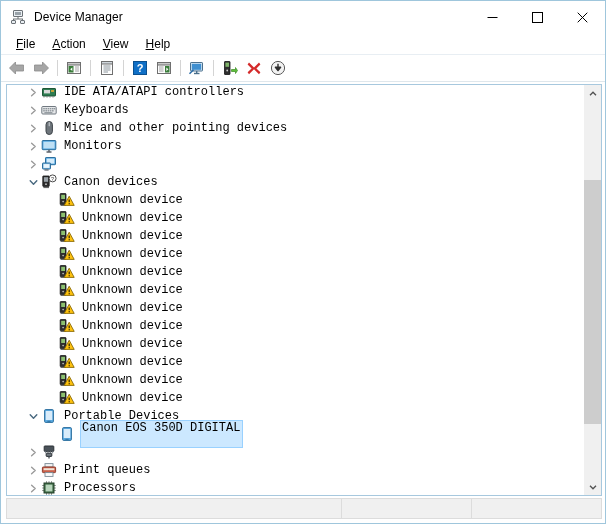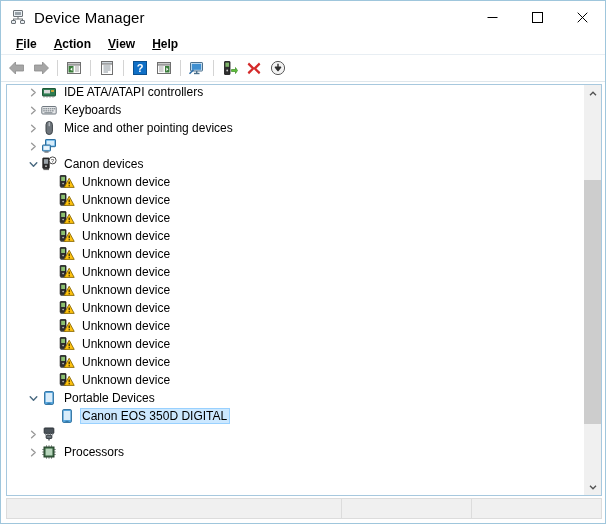--- a/index.html
+++ b/index.html
@@ -31,21 +31,21 @@
     position: relative;
   }
   .title-icon {
     width: 16px;
     height: 16px;
     margin-left: 9px;
     margin-right: 8px;
     flex: 0 0 auto;
   }
   .title-text {
-    font-size: 15px;
+    font-size: 12px;
     color: #000000;
     letter-spacing: 0.1px;
   }
   .caption-buttons {
     position: absolute;
     right: 0;
     top: 0;
     height: 32px;
     display: flex;
   }
@@ -62,21 +62,20 @@
 
   
   .menubar {
     height: 21px;
     display: flex;
     align-items: center;
     background: #ffffff;
     padding-left: 7px;
     font-size: 12px;
     color: #000;
-    font-weight: bold;
   }
   .menu-item {
     padding: 2px 9px 2px 8px;
     white-space: nowrap;
     line-height: 1;
   }
   .menu-item u { text-decoration: underline; }
 
   
   .toolbar {
@@ -148,25 +147,26 @@
   .row-icon {
     width: 16px;
     height: 16px;
     flex: 0 0 auto;
     margin-right: 5px;
     position: relative;
   }
   .row-label {
     padding: 1px 3px 1px 2px;
     line-height: 14px;
+    font-family: Liberation Mono, monospace;
   }
   .row.selected .row-label {
     background: #cce8ff;
     border: 1px solid #99d1ff;
-    padding: 0px 2px 0px 1px;
+    padding: 0px 2px 12px 1px;
   }
   .indent-1 { padding-left: 18px; }
   .indent-2 { padding-left: 36px; }
 
   
   .vscroll {
     position: absolute;
     right: 0;
     top: 0;
     width: 17px;
@@ -412,20 +412,34 @@
               </svg></span>
             <span class="row-label">Mice and other pointing devices</span>
           </div>
           <div class="row indent-1">
             <span class="twisty">
               <svg width="9" height="9" viewBox="0 0 9 9">
                 <path d="M2.6 1.2 L6.2 4.5 L2.6 7.8" fill="none" stroke="#9a9a9a" stroke-width="1.4" stroke-linecap="round" stroke-linejoin="round"></path>
               </svg>
             </span>
             <span class="row-icon"><svg width="16" height="16" viewBox="0 0 16 16">
+                <rect x="1.2" y="2.5" width="13.6" height="9.2" rx="0.8" fill="#4aa3e0" stroke="#2d6f9e" stroke-width="1"></rect>
+                <rect x="2.4" y="3.7" width="11.2" height="6.8" fill="#bfe0f5"></rect>
+                <path d="M5.5 14 H10.5" stroke="#5a6168" stroke-width="1.5"></path>
+                <path d="M8 11.7 V14" stroke="#5a6168" stroke-width="1.5"></path>
+              </svg></span>
+            <span class="row-label">Monitors</span>
+          </div>
+          <div class="row indent-1">
+            <span class="twisty">
+              <svg width="9" height="9" viewBox="0 0 9 9">
+                <path d="M2.6 1.2 L6.2 4.5 L2.6 7.8" fill="none" stroke="#9a9a9a" stroke-width="1.4" stroke-linecap="round" stroke-linejoin="round"></path>
+              </svg>
+            </span>
+            <span class="row-icon"><svg width="16" height="16" viewBox="0 0 16 16">
                 <rect x="4.5" y="1.5" width="10" height="7.2" rx="0.6" fill="#4aa3e0" stroke="#2d6f9e" stroke-width="1"></rect>
                 <rect x="5.6" y="2.6" width="7.8" height="5" fill="#d6ecfa"></rect>
                 <rect x="1.5" y="7" width="8" height="6" rx="0.6" fill="#7fb8e0" stroke="#2d6f9e" stroke-width="1"></rect>
                 <rect x="2.6" y="8.1" width="5.8" height="3.8" fill="#eaf5fc"></rect>
                 <path d="M3.4 14 H7.6" stroke="#5a6168" stroke-width="1.2"></path>
               </svg></span>
           </div>
           <div class="row indent-1">
             <span class="twisty">
               <svg width="9" height="9" viewBox="0 0 9 9">
@@ -625,20 +639,34 @@
               <svg width="9" height="9" viewBox="0 0 9 9">
                 <path d="M2.6 1.2 L6.2 4.5 L2.6 7.8" fill="none" stroke="#9a9a9a" stroke-width="1.4" stroke-linecap="round" stroke-linejoin="round"></path>
               </svg>
             </span>
             <span class="row-icon"><svg width="16" height="16" viewBox="0 0 16 16">
                 <rect x="3.2" y="2" width="9.6" height="5.4" rx="0.6" fill="#4a5259" stroke="#2b3136" stroke-width="1"></rect>
                 <path d="M4.6 7.4 V9.2 M7 7.4 V9.2 M9.4 7.4 V9.2 M11.6 7.4 V9.2" stroke="#8a9299" stroke-width="1.1"></path>
                 <rect x="5.2" y="9.2" width="5.6" height="3.2" rx="0.5" fill="#6e767d" stroke="#2b3136" stroke-width="1"></rect>
                 <path d="M8 12.4 V14.4" stroke="#4a5259" stroke-width="1.4"></path>
               </svg></span>
+          </div>
+          <div class="row indent-1">
+            <span class="twisty">
+              <svg width="9" height="9" viewBox="0 0 9 9">
+                <path d="M2.6 1.2 L6.2 4.5 L2.6 7.8" fill="none" stroke="#9a9a9a" stroke-width="1.4" stroke-linecap="round" stroke-linejoin="round"></path>
+              </svg>
+            </span>
+            <span class="row-icon"><svg width="16" height="16" viewBox="0 0 16 16">
+                <rect x="4" y="1.6" width="8" height="3.4" fill="#f2f2f2" stroke="#7a8a96" stroke-width="0.9"></rect>
+                <rect x="1.4" y="5" width="13.2" height="5.6" rx="0.8" fill="#c95f4a" stroke="#8f3c2c" stroke-width="1"></rect>
+                <rect x="2.6" y="6.2" width="10.8" height="2" fill="#f0e4d8"></rect>
+                <rect x="4" y="10.6" width="8" height="3.8" fill="#fbfbfb" stroke="#7a8a96" stroke-width="0.9"></rect>
+              </svg></span>
+            <span class="row-label">Print queues</span>
           </div>
           <div class="row indent-1">
             <span class="twisty">
               <svg width="9" height="9" viewBox="0 0 9 9">
                 <path d="M2.6 1.2 L6.2 4.5 L2.6 7.8" fill="none" stroke="#9a9a9a" stroke-width="1.4" stroke-linecap="round" stroke-linejoin="round"></path>
               </svg>
             </span>
             <span class="row-icon"><svg width="16" height="16" viewBox="0 0 16 16">
                 <rect x="3" y="3" width="10" height="10" fill="#3f6b46" stroke="#24412a" stroke-width="1"></rect>
                 <rect x="4.6" y="4.6" width="6.8" height="6.8" fill="#b9d6bd"></rect>

